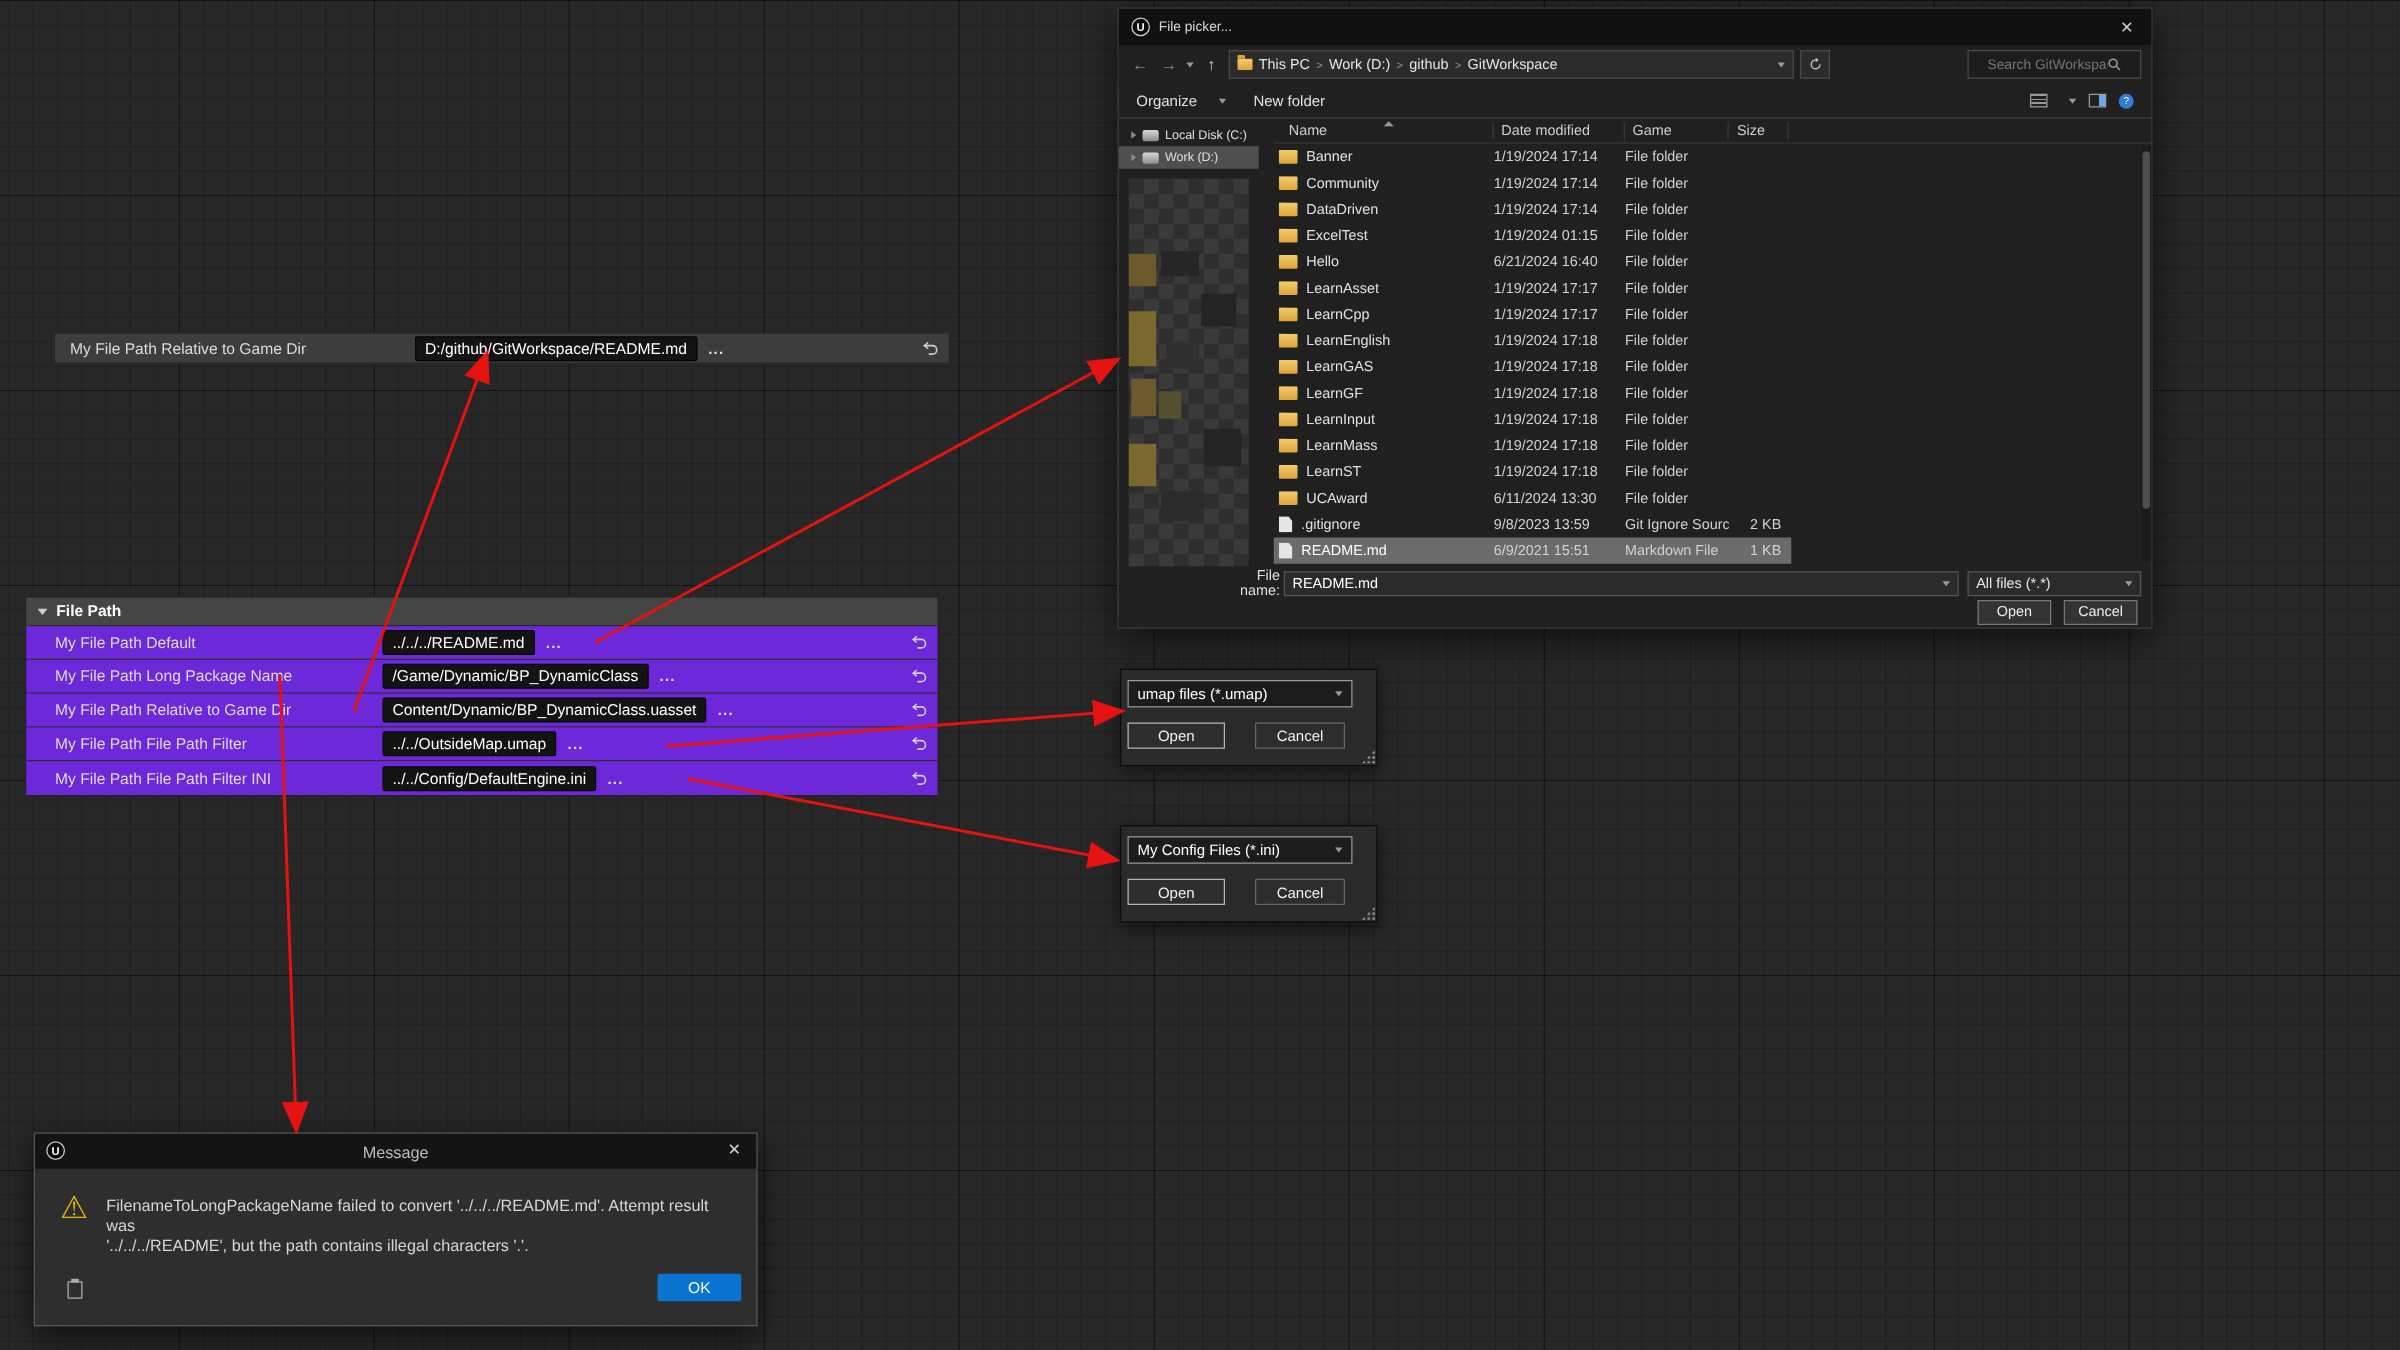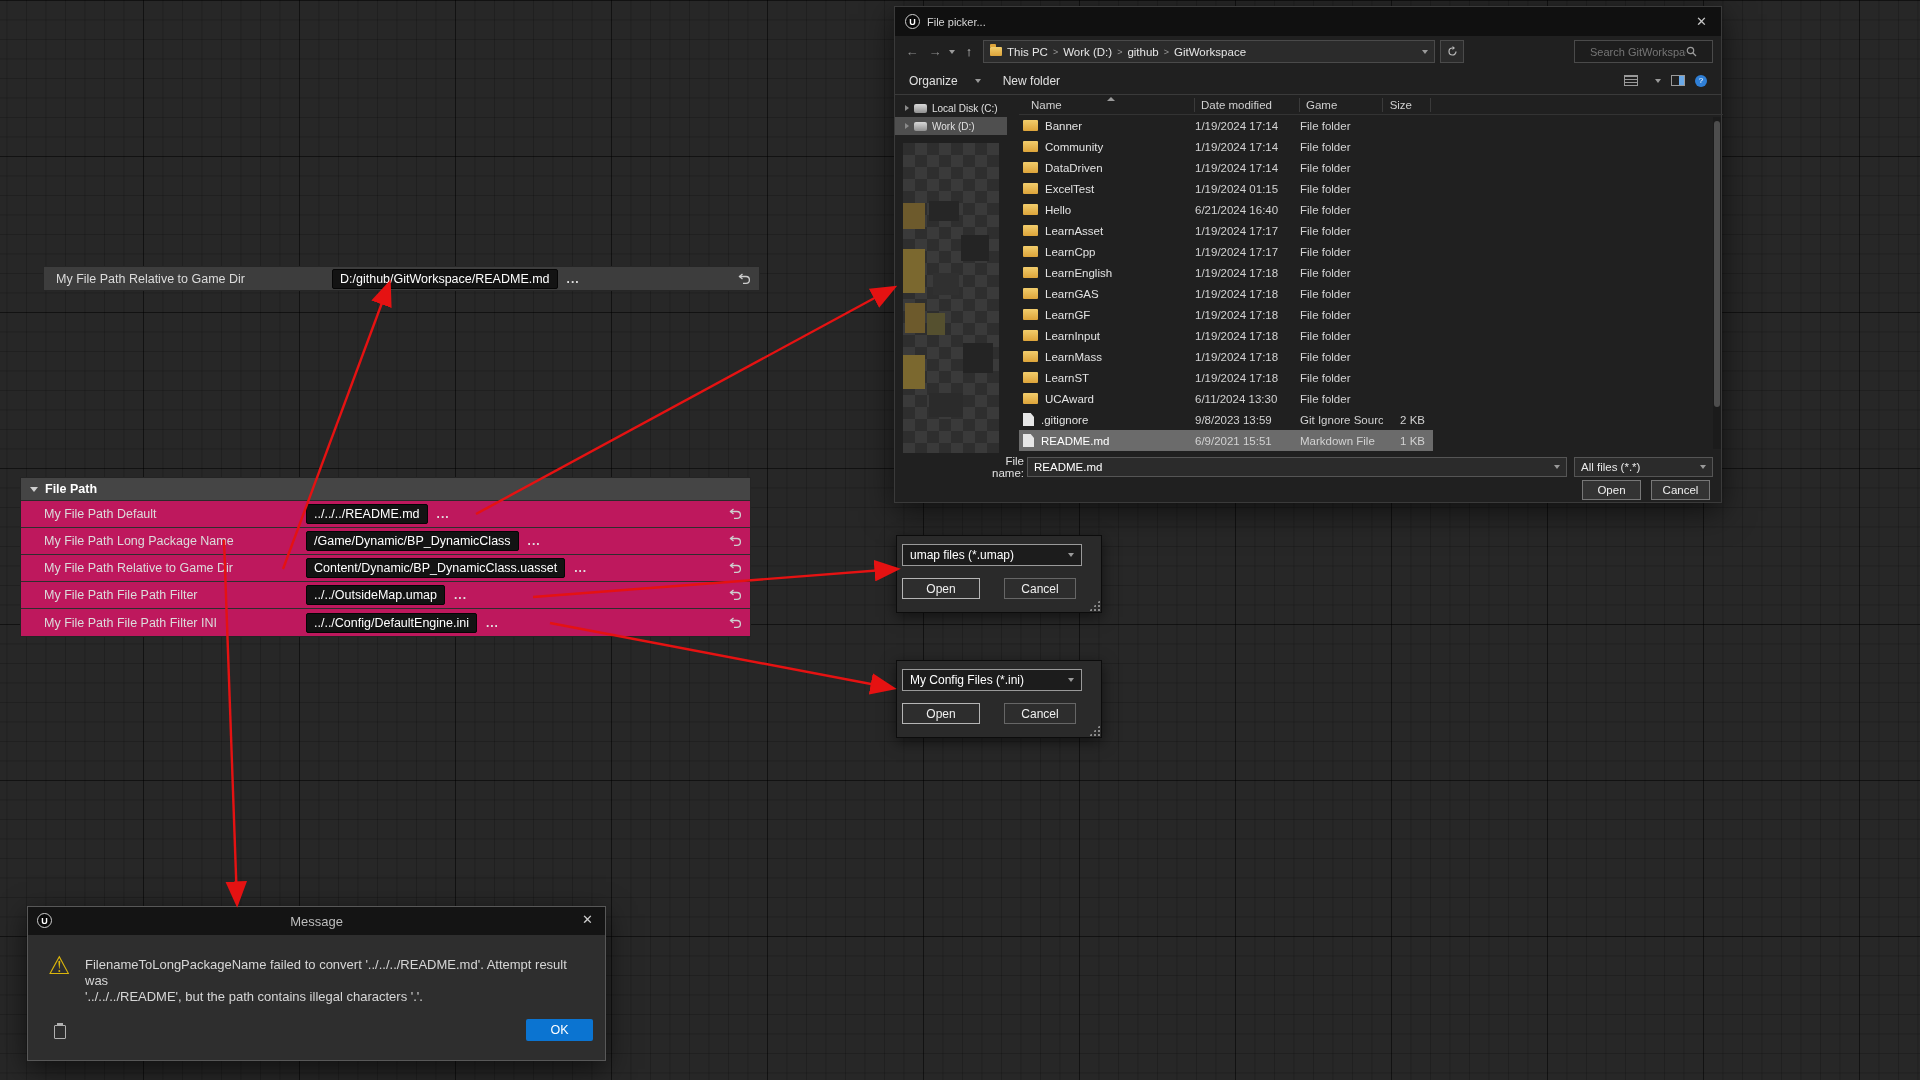--- a/index.html
+++ b/index.html
@@ -23,21 +23,21 @@
   .top-row{left:43px; top:266px; width:717px; height:25px;}
   .plabel{font-size:12.5px; color:#dcdcdc; white-space:nowrap;}
   .top-row .plabel{width:288px; padding-left:12px; flex:none;}
   .vbox{background:#131313; border:1px solid #050505; color:#fff; font-size:12.5px; padding:2px 7px; white-space:nowrap; border-radius:2px;}
   .dots{color:#e2e2e2; margin-left:9px; font-weight:bold; font-size:12px; letter-spacing:1px; cursor:pointer;}
   .revert{margin-left:auto; margin-right:8px; display:flex; align-items:center;}
 
   .fp-section{position:absolute; left:20px; top:477px; width:731px; border:1px solid #242424;}
   .fp-header{height:23px; background:#454545; display:flex; align-items:center; gap:7px; padding-left:9px; font-size:12.5px; font-weight:bold; color:#fff; border-bottom:1px solid #2a2a2a;}
   .caret-down{width:0;height:0;border-left:4px solid transparent;border-right:4px solid transparent;border-top:5px solid #cfcfcf;}
-  .prow{height:27px; background:#be185d; display:flex; align-items:center; border-bottom:1px solid #2e2e2e;}
+  .prow{height:27px; background:#6d28d9; display:flex; align-items:center; border-bottom:1px solid #2e2e2e;}
   .prow:last-child{border-bottom:none;}
   .prow .plabel{width:285px; padding-left:23px; flex:none;}
 
   
   .picker{position:absolute; left:894px; top:6px; width:828px; height:497px; background:#202020; border:1px solid #3a3a3a; box-shadow:0 8px 30px rgba(0,0,0,0.6); font-size:11.5px;}
   .pk-titlebar{height:29px; background:#101010; display:flex; align-items:center; padding:0 10px; gap:7px;}
   .ulogo{width:15px;height:15px;border:1px solid #cfcfcf;border-radius:50%;background:#090909;color:#fff;font-size:9px;font-weight:bold;display:flex;align-items:center;justify-content:center;flex:none;}
   .pk-title{font-size:11px;color:#d6d6d6;}
   .winclose{margin-left:auto; color:#c8c8c8; font-size:13px; cursor:pointer; padding:0 4px;}
   .pk-address{height:31px; display:flex; align-items:center; padding:0 8px; gap:5px; background:#202020;}

